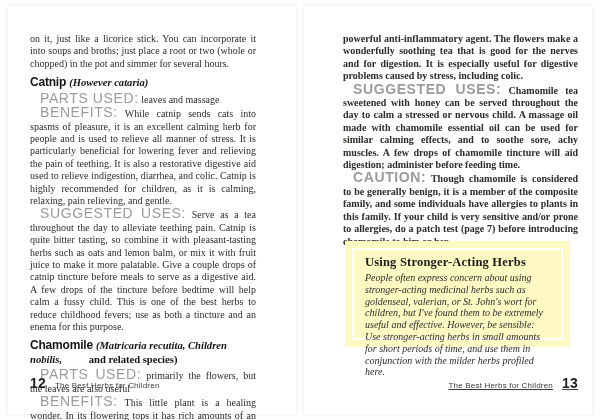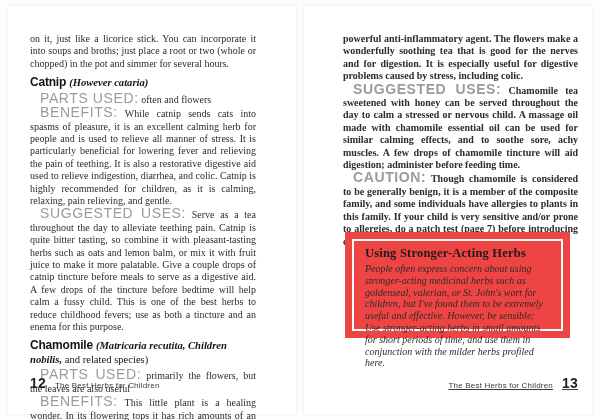--- a/index.html
+++ b/index.html
@@ -35,26 +35,26 @@
     font-weight:bold;font-size:12px;line-height:13.5px;
     letter-spacing:-0.2px;color:#141414;text-align:left;
   }
   h3 .latin{
     font-family:"Liberation Serif", serif;
     font-style:italic;font-weight:bold;
     font-size:10.6px;letter-spacing:0;margin-left:3px;
   }
   h3 .latin-roman{
     font-family:"Liberation Serif", serif;
-    font-style:normal;font-weight:normal;
-    font-size:10.6px;letter-spacing:0;
+    font-style:normal;font-weight:bold;
+    font-size:10.6px;letter-spacing:0;margin-left:24px;
   }
   .sidebar-box{
-    position:absolute;left:41px;right:22px;top:226px;height:106px;
-    background:#ef4444;padding:7px;box-sizing:border-box;
+    position:absolute;left:41px;right:22px;top:235px;height:106px;
+    background:#fef9c3;padding:7px;box-sizing:border-box;
   }
   .sidebar-inner{
     border:2px solid #fdfdfd;height:100%;box-sizing:border-box;
     padding:4px 11px 0 11px;
   }
   .sidebar-inner h4{
     margin:1px 0 2px;
     font-family:"Liberation Serif", serif;
     font-weight:bold;font-size:12.5px;letter-spacing:0.2px;color:#1c1c1c;
   }
@@ -79,21 +79,21 @@
 <div class="spread">
 
   <div class="page left">
     <div class="content">
       <p>on it, just like a licorice stick. You can incorporate it into soups and broths; just place a root or two (whole or chopped) in the pot and simmer for several hours.</p>
 
       <h3 class="herb-heading">
         <span>Catnip</span><span class="latin">(However cataria)</span>
       </h3>
       <p class="indent">
-        <span class="label">PARTS USED:</span><span> often and flowers</span>
+        <span class="label">PARTS USED:</span><span> leaves and massage</span>
       </p>
       <p class="indent">
         <span class="label">BENEFITS:</span><span> While catnip sends cats into spasms of pleasure, it is an excellent calming herb for people and is used to relieve all manner of stress. It is particularly beneficial for lowering fever and relieving the pain of teething. It is also a restorative digestive aid used to relieve indigestion, diarrhea, and colic. Catnip is highly recommended for children, as it is calming, relaxing, pain relieving, and gentle.</span>
       </p>
       <p class="indent">
         <span class="label">SUGGESTED USES:</span><span> Serve as a tea throughout the day to alleviate teething pain. Catnip is quite bitter tasting, so combine it with pleasant-tasting herbs such as oats and lemon balm, or mix it with fruit juice to make it more palatable. Give a couple drops of catnip tincture before meals to serve as a digestive aid. A few drops of the tincture before bedtime will help calm a fussy child. This is one of the best herbs to reduce childhood fevers; use as both a tincture and an enema for this purpose.</span>
       </p>
 
       <h3 class="herb-heading">
         <span>Chamomile</span><span class="latin">(Matricaria recutita, Children nobilis,</span><span class="latin-roman"> and related species)</span>

